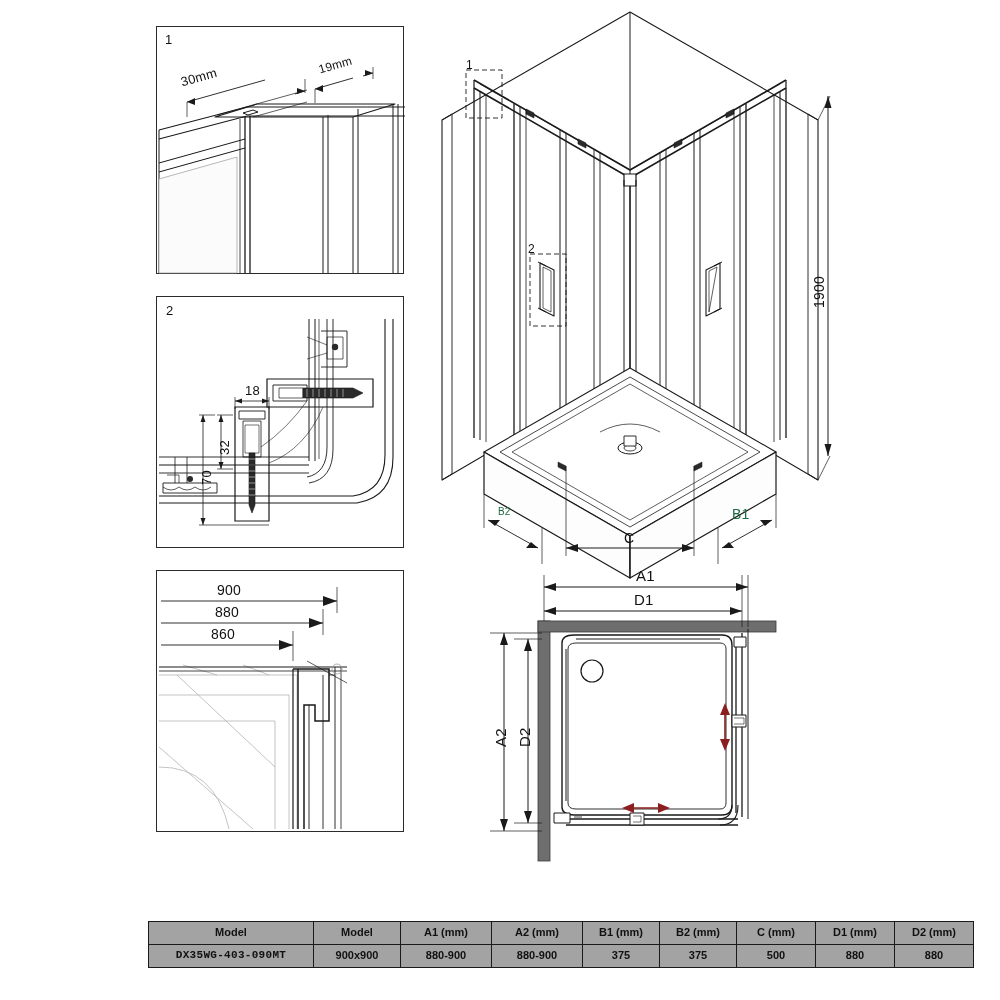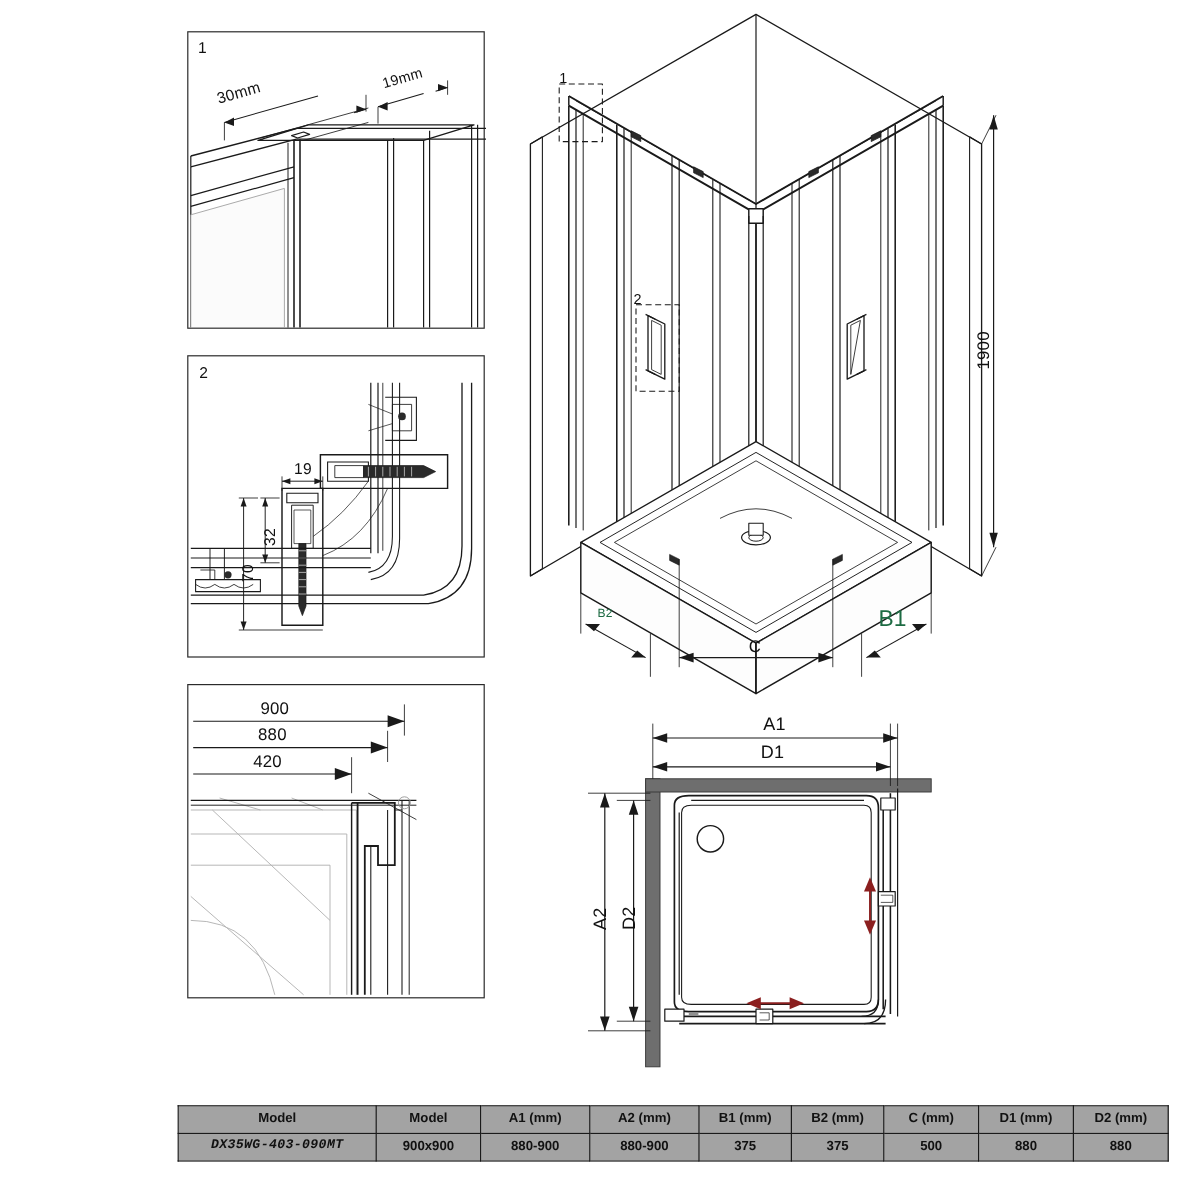--- a/index.html
+++ b/index.html
@@ -33,21 +33,21 @@
     color:#111;
     background:#a3a3a3;
     white-space:nowrap;
     line-height:1.25;
   }
   .spec-table th{font-weight:700;}
   .th-gold{color:#b99a55;}
   .th-green{color:#1d6b43;}
   .cell-model{
     font-family:"Liberation Mono","DejaVu Sans Mono",monospace;
-    font-size:13px;letter-spacing:.3px;font-weight:700;font-style:italic;
+    font-size:13px;letter-spacing:.3px;font-weight:700;
   }
   .c-model{width:150px}
   .c-size{width:72px}
   .c-a{width:76px}
   .c-b{width:62px}
   .c-c{width:64px}
   .c-d{width:64px}
 </style>
 </head>
 <body>
@@ -172,21 +172,21 @@
         <path d="M64 172 L61.5 165 L66.5 165 Z" fill="#1a1a1a" stroke="none"></path>
 
         <path d="M46 118 L46 228" stroke-width=".8"></path>
         <path d="M42 118 L58 118" stroke-width=".7"></path>
         <path d="M42 228 L112 228" stroke-width=".7"></path>
         <path d="M46 118 L43.5 125 L48.5 125 Z" fill="#1a1a1a" stroke="none"></path>
         <path d="M46 228 L43.5 221 L48.5 221 Z" fill="#1a1a1a" stroke="none"></path>
       </g>
     </svg>
 
-    <span class="lbl" style="left:88px;top:86px;font-size:13px;">19</span>
+    <span class="lbl" style="left:88px;top:86px;font-size:13px;">18</span>
     <span class="lbl rot90" style="left:60px;top:158px;font-size:13px;">32</span>
     <span class="lbl rot90" style="left:42px;top:188px;font-size:13px;">70</span>
   </div>
 
   <div class="panel" style="left:156px;top:570px;width:248px;height:262px;">
     <svg width="248" height="262" viewBox="0 0 248 262">
       <g fill="none" stroke="#1a1a1a" stroke-width="1">
 
         <g stroke="#b4b4b4" stroke-width=".8">
           <path d="M2 104 L140 104 L140 258"></path>
@@ -222,21 +222,21 @@
         <path d="M166 52 L152 47 L152 57 Z" fill="#1a1a1a" stroke="none"></path>
 
         <path d="M4 74 L136 74" stroke-width=".9"></path>
         <path d="M136 60 L136 90" stroke-width=".7"></path>
         <path d="M136 74 L122 69 L122 79 Z" fill="#1a1a1a" stroke="none"></path>
       </g>
     </svg>
 
     <span class="lbl" style="left:60px;top:11px;font-size:14px;">900</span>
     <span class="lbl" style="left:58px;top:33px;font-size:14px;">880</span>
-    <span class="lbl" style="left:54px;top:55px;font-size:14px;">420</span>
+    <span class="lbl" style="left:54px;top:55px;font-size:14px;">860</span>
   </div>
 
   <div style="position:absolute;left:430px;top:8px;width:420px;height:550px;">
     <svg width="420" height="550" viewBox="0 0 420 550">
       <g fill="none" stroke="#1a1a1a" stroke-width="1" stroke-linejoin="round">
 
         <path d="M12 112 L200 4 L388 112 L388 472 L200 362 L12 472 Z" fill="#ffffff" stroke="#1a1a1a" stroke-width="1.1"></path>
         <path d="M200 4 L200 362" stroke-width="1"></path>
 
         <path d="M22 106 L22 466" stroke-width=".9"></path>
@@ -335,25 +335,25 @@
         <path d="M136 540 L264 540" stroke-width="1"></path>
         <path d="M136 540 L148 536 L148 544 Z" fill="#1a1a1a" stroke="none"></path>
         <path d="M264 540 L252 536 L252 544 Z" fill="#1a1a1a" stroke="none"></path>
       </g>
     </svg>
 
     <span class="lbl" style="left:36px;top:50px;font-size:12px;">1</span>
     <span class="lbl" style="left:98px;top:234px;font-size:12px;">2</span>
     <span class="lbl rot90" style="left:381px;top:300px;font-size:14px;">1900</span>
     <span class="lbl green" style="left:68px;top:498px;font-size:10px;">B2</span>
-    <span class="lbl green" style="left:302px;top:498px;font-size:19px;">B1</span>
+    <span class="lbl green" style="left:302px;top:498px;font-size:14px;">B1</span>
     <span class="lbl" style="left:194px;top:522px;font-size:14px;">C</span>
   </div>
 
-  <div style="position:absolute;left:470px;top:565px;width:330px;height:300px;margin-top:28px;">
+  <div style="position:absolute;left:470px;top:565px;width:330px;height:300px;">
     <svg width="330" height="300" viewBox="0 0 330 300">
 
       <g>
         <rect x="68" y="56" width="12" height="240" fill="#6e6e6e" stroke="#3a3a3a" stroke-width=".8"></rect>
       </g>
       <g>
         <rect x="68" y="56" width="238" height="11" fill="#6e6e6e" stroke="#3a3a3a" stroke-width=".8"></rect>
       </g>
 
       <g fill="none" stroke="#1a1a1a" stroke-width="1" stroke-linejoin="round">

